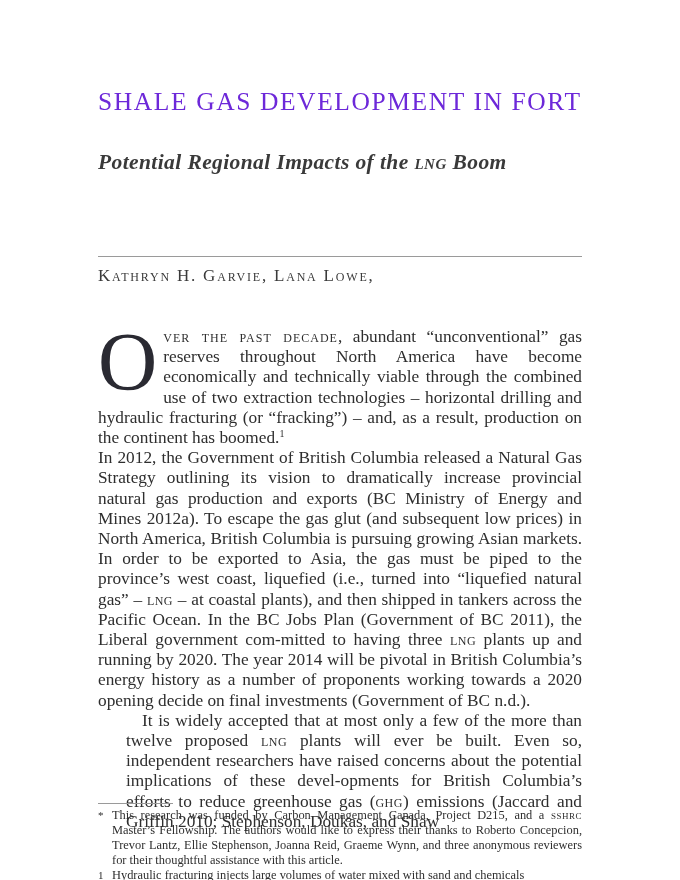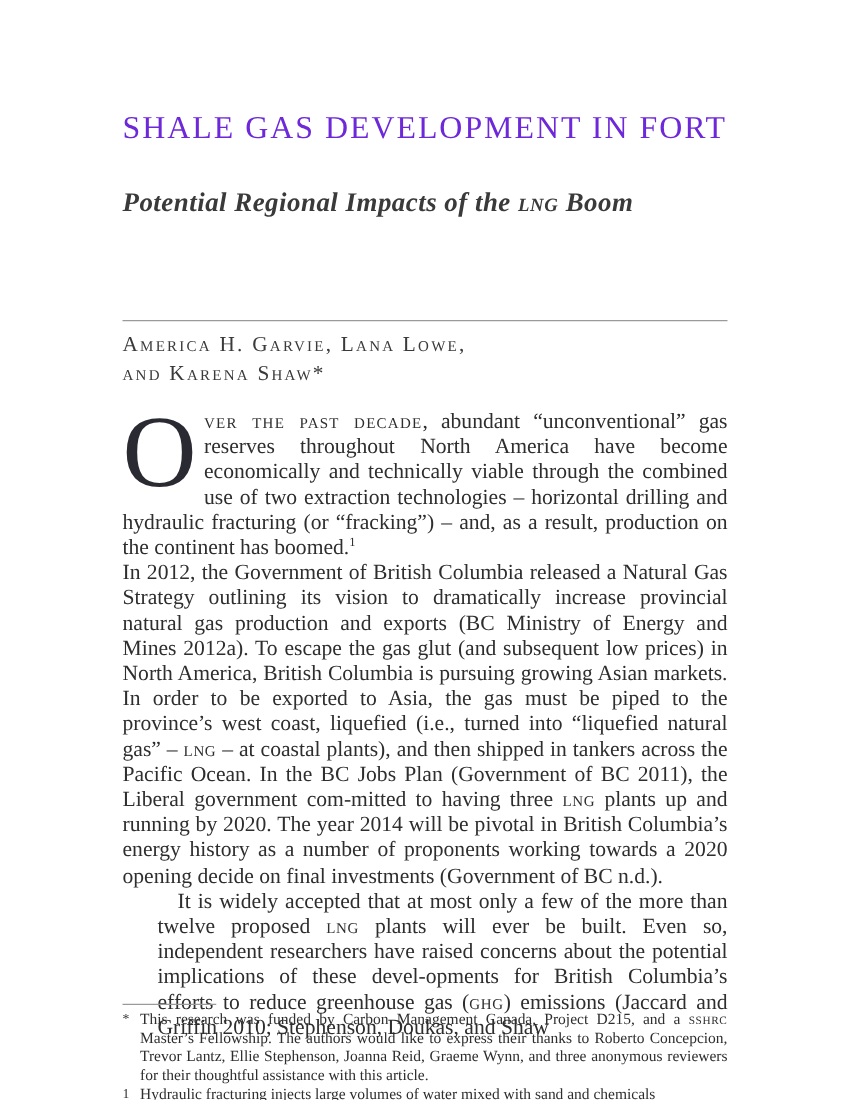--- a/index.html
+++ b/index.html
@@ -33,22 +33,21 @@
 
 <h1 class="title">
   <span>SHALE GAS DEVELOPMENT IN FORT</span><br>
 </h1>
 
 <h2 class="subtitle"><span>Potential Regional Impacts of the </span><span class="sc" style="font-variant:small-caps;text-transform:lowercase;">LNG</span><span> Boom</span></h2>
 
 <div class="rule"></div>
 
 <div class="authors">
-  <div>America H. Garvie, Lana Lowe,</div>
-  <div>and Karena Shaw*</div>
+  <div>Kathryn H. Garvie, Lana Lowe,</div>
 </div>
 
 <div class="body">
   <p><span class="dropcap">O</span><span class="lead">ver the past decade</span><span>, abundant “unconventional” gas reserves throughout North America have become economically and technically viable through the combined use of two extraction technologies – horizontal drilling and hydraulic fracturing (or “fracking”) – and, as a result, production on the continent has boomed.</span><sup>1</sup></p>
   <p><span>In 2012, the Government of British Columbia released a Natural Gas Strategy outlining its vision to dramatically increase provincial natural gas production and exports (BC Ministry of Energy and Mines 2012a). To escape the gas glut (and subsequent low prices) in North America, British Columbia is pursuing growing Asian markets. In order to be exported to Asia, the gas must be piped to the province’s west coast, liquefied (i.e., turned into “liquefied natural gas” – </span><span class="sc">lng</span><span> – at coastal plants), and then shipped in tankers across the Pacific Ocean. In the BC Jobs Plan (Government of BC 2011), the Liberal government com-mitted to having three </span><span class="sc">lng</span><span> plants up and running by 2020. The year 2014 will be pivotal in British Columbia’s energy history as a number of proponents working towards a 2020 opening decide on final investments (Government of BC n.d.).</span></p>
   <p class="indent"><span>It is widely accepted that at most only a few of the more than twelve proposed </span><span class="sc">lng</span><span> plants will ever be built. Even so, independent researchers have raised concerns about the potential implications of these devel-opments for British Columbia’s efforts to reduce greenhouse gas (</span><span class="sc">ghg</span><span>) emissions (Jaccard and Griffin 2010; Stephenson, Doukas, and Shaw</span></p>
 </div>
 
 <div class="fn-rule"></div>
 

